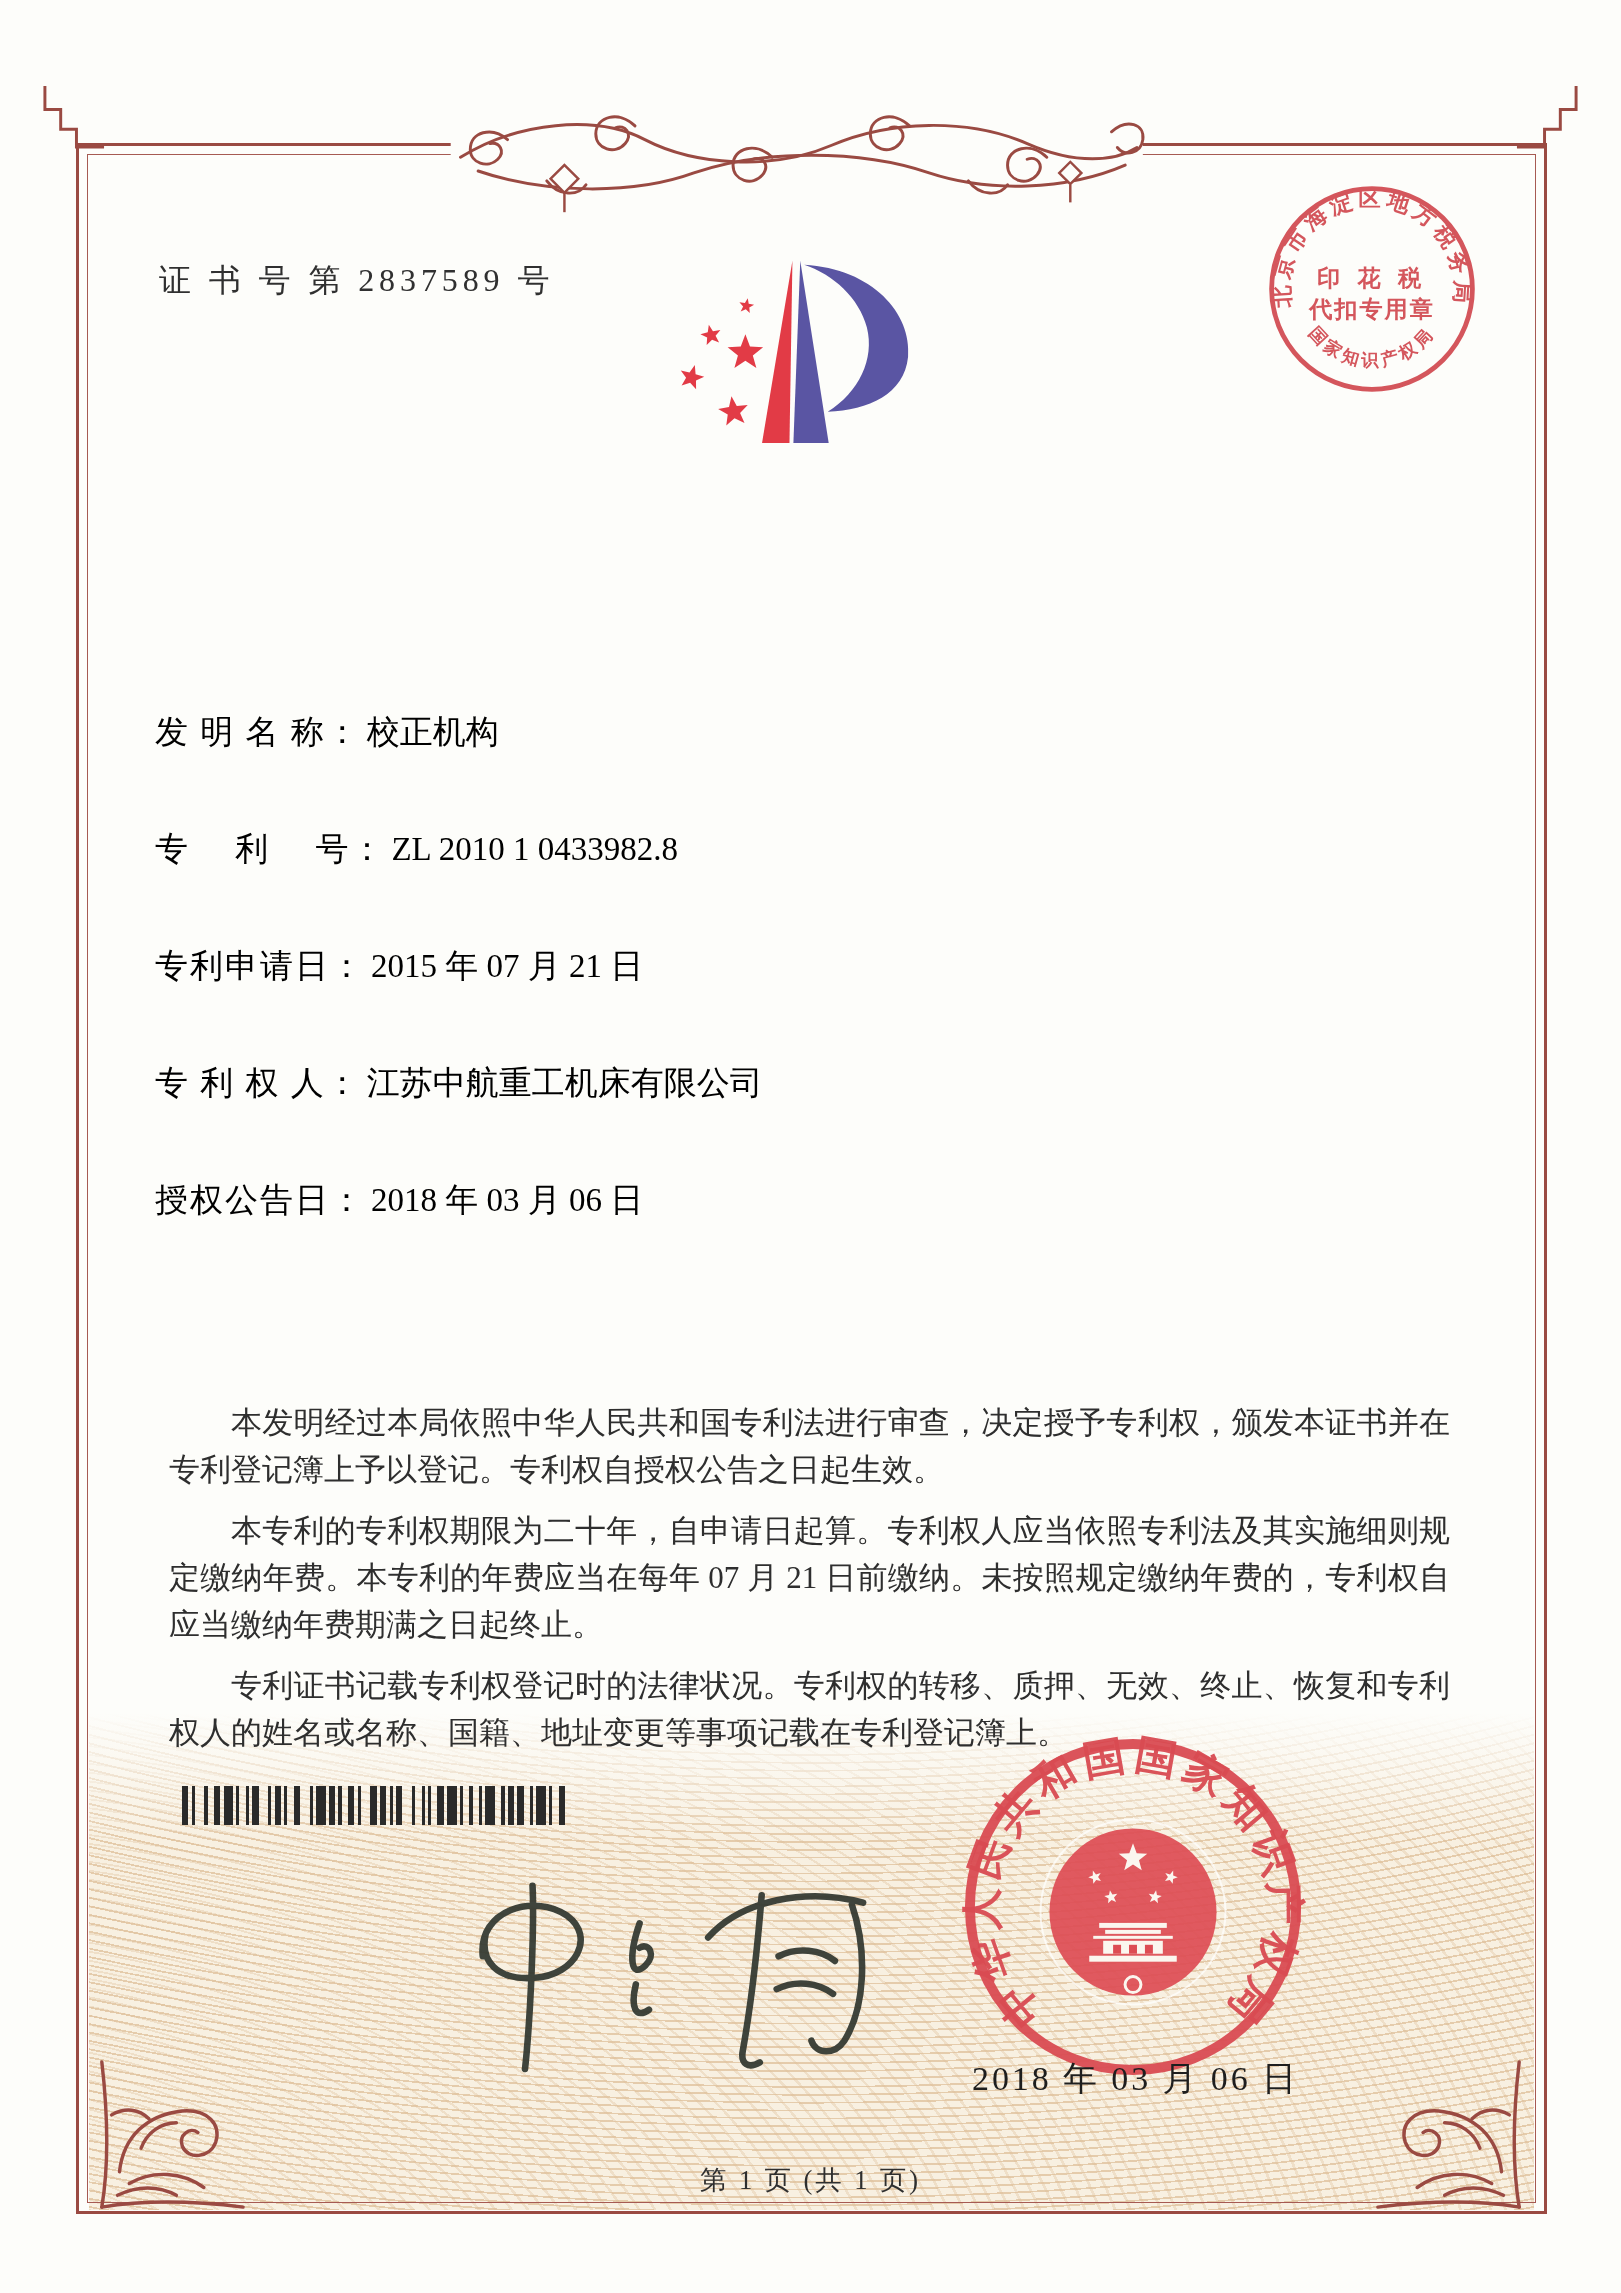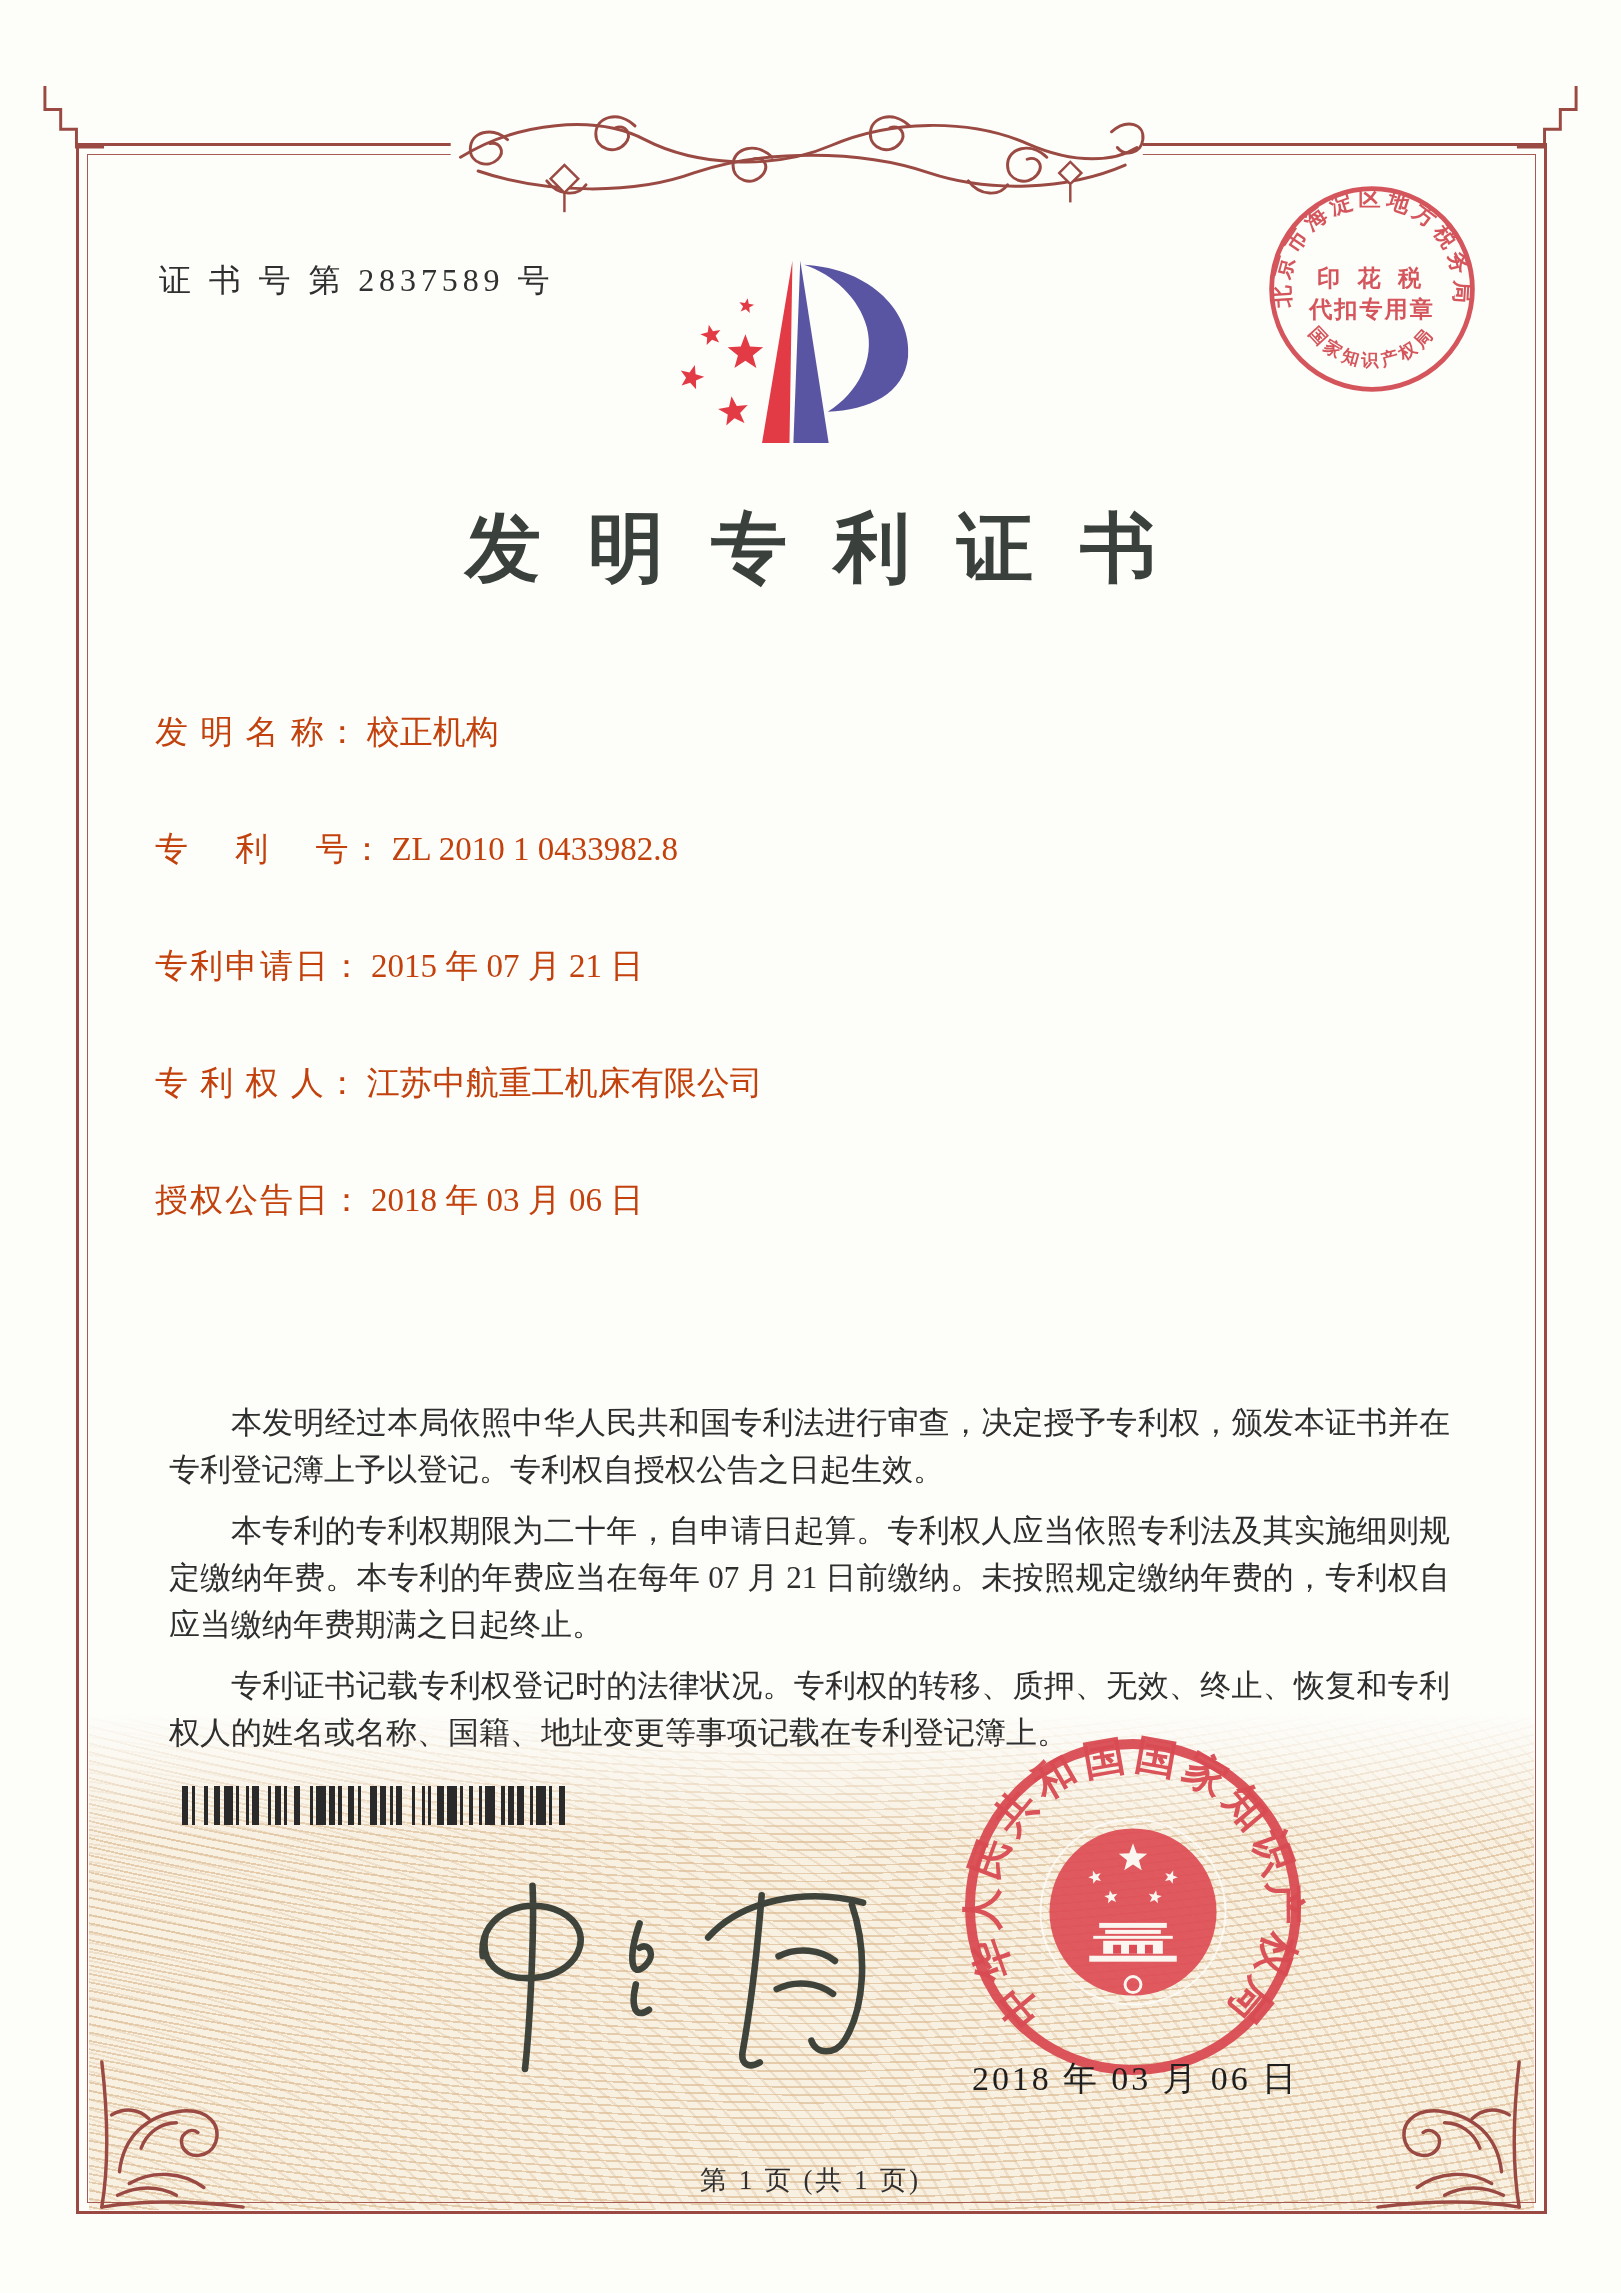--- a/index.html
+++ b/index.html
@@ -28,21 +28,21 @@
   .frame-thick{left:76px;top:143px;right:74px;bottom:80px;border:3.9px solid #9a4a42;}
   .frame-thin{left:87px;top:154px;right:85px;bottom:91px;border:1.5px solid #a65a52;}
   svg.decor{position:absolute;overflow:visible;}
   
   .cert-no{position:absolute;left:159px;top:259px;font-size:32px;letter-spacing:4.9px;color:#303030;}
   .title{
     position:absolute;left:0;right:0;top:498px;text-align:center;
     font-size:76px;font-weight:bold;color:#3a403c;letter-spacing:47px;text-indent:47px;
   }
   .fields{position:absolute;left:155px;top:716px;right:137px;}
-  .field-row{height:33px;line-height:33px;margin-bottom:84px;font-size:33px;color:#c2410c;white-space:nowrap;}
+  .field-row{height:33px;line-height:33px;margin-bottom:84px;font-size:33px;color:#000000;white-space:nowrap;}
   .field-row .lbl{letter-spacing:2px;}
   .field-row .val{margin-left:5.9px;}
   .body-text{
     position:absolute;left:155px;width:1309px;top:1385px;
     font-size:31px;line-height:47px;text-align:justify;color:#2e2e2e;
   }
   .body-text p{margin:14px;text-indent:2em;}
   
   .barcode{position:absolute;left:182px;top:1786px;width:388px;height:39px;display:flex;align-items:stretch;}
   .barcode .bar{background:#2a2a2a;height:100%;}
@@ -149,21 +149,20 @@
     <text font-size="23" fill="#d4565c" letter-spacing="5" font-weight="bold">
       <textPath href="#taxTop" startOffset="50%" text-anchor="middle">北京市海淀区地方税务局</textPath>
     </text>
     <text font-size="18" fill="#d4565c" letter-spacing="4" font-weight="bold">
       <textPath href="#taxBottom" startOffset="50%" text-anchor="middle">国家知识产权局</textPath>
     </text>
     <text x="115" y="112" text-anchor="middle" font-size="24" fill="#d4565c" font-weight="bold" letter-spacing="6">印 花 税</text>
     <text x="115" y="144" text-anchor="middle" font-size="24" fill="#d4565c" font-weight="bold" letter-spacing="2">代扣专用章</text>
   </svg>
 
-  <div class="title">发明专利证书</div>
 
   <div class="fields">
     <div class="field-row">
       <span class="lbl">发 明 名 称：</span><span class="val">校正机构</span>
     </div>
     <div class="field-row">
       <span class="lbl">专　 利 　号：</span><span class="val">ZL 2010 1 0433982.8</span>
     </div>
     <div class="field-row">
       <span class="lbl">专利申请日：</span><span class="val">2015 年 07 月 21 日</span>

